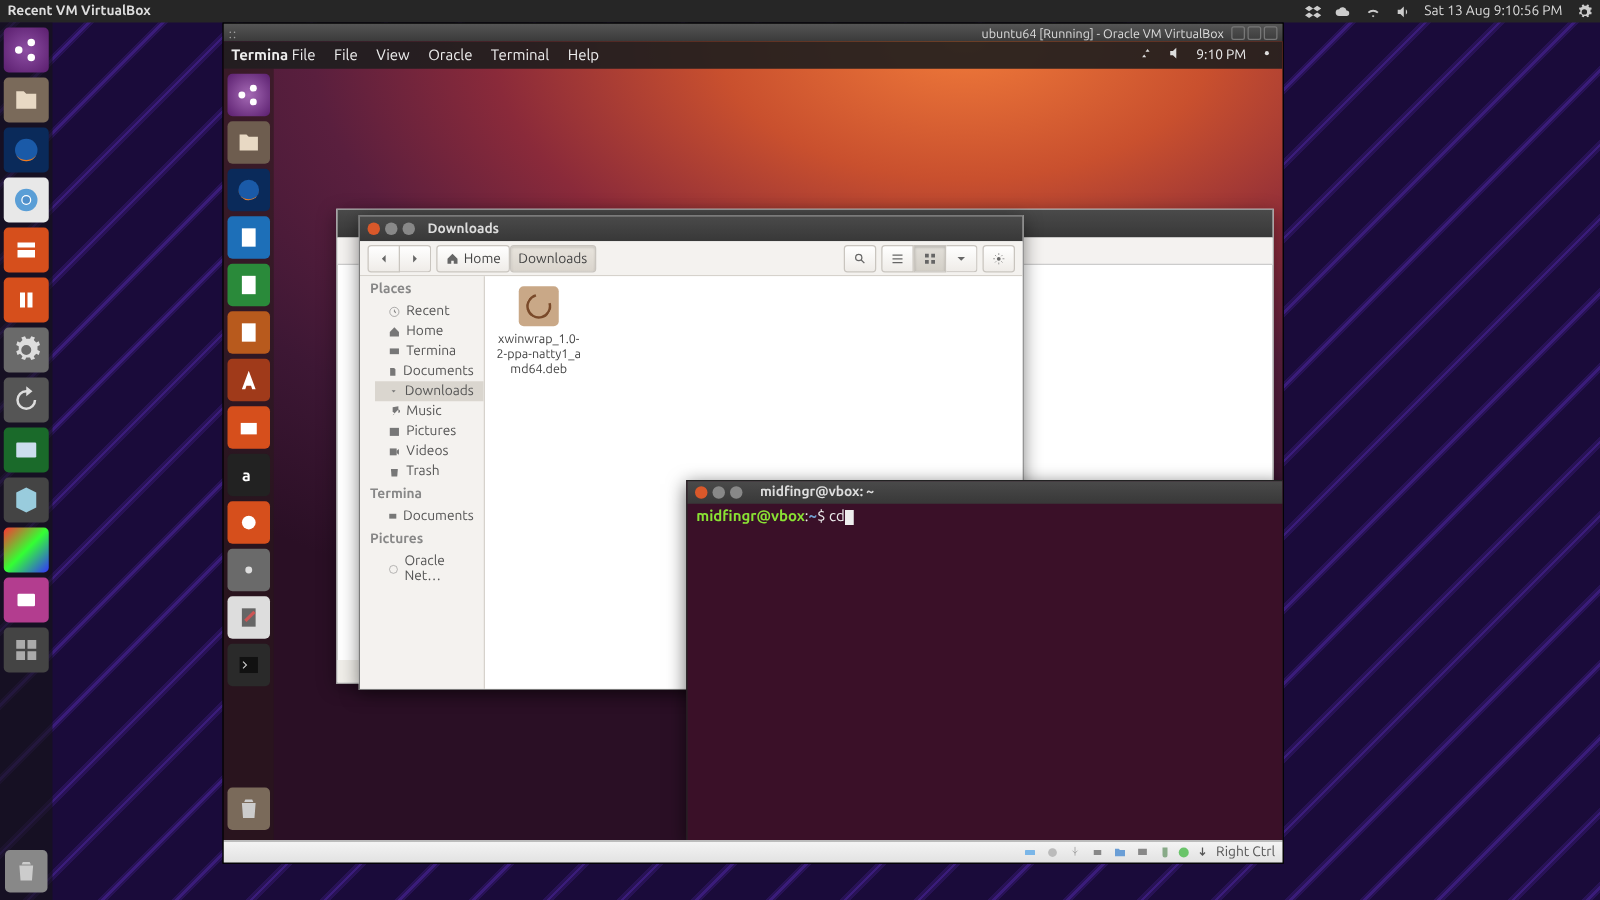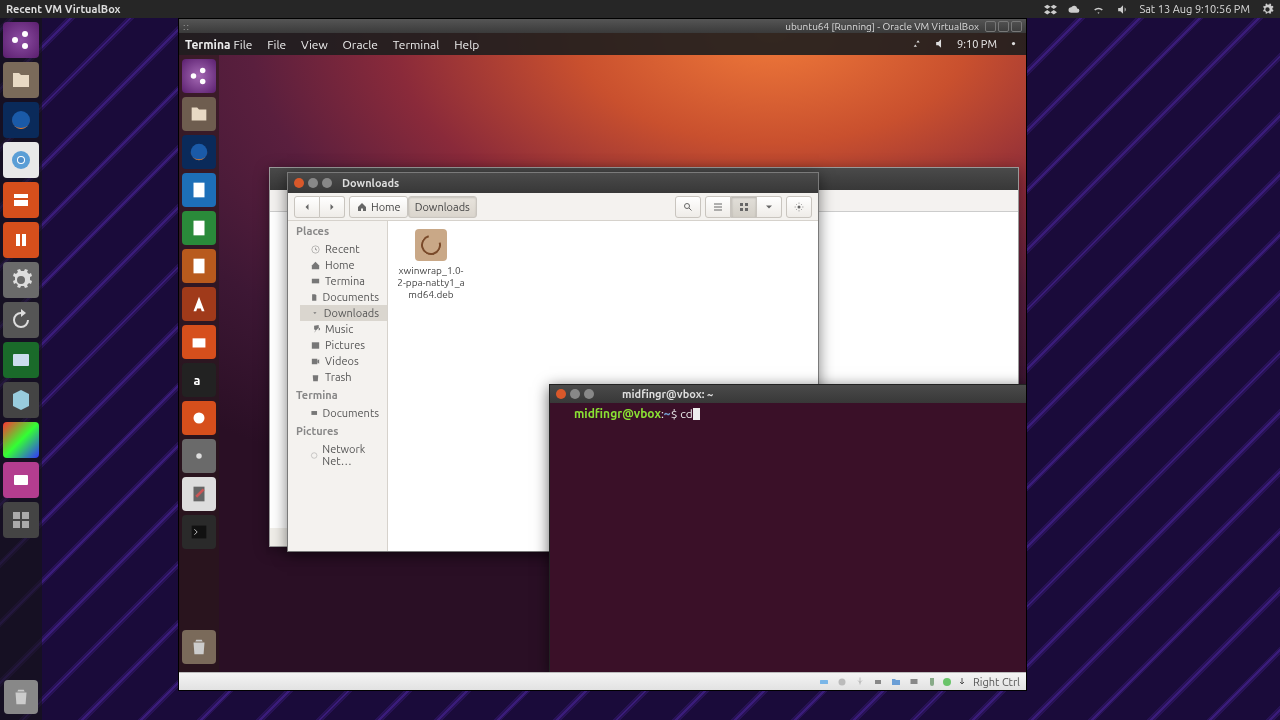--- a/index.html
+++ b/index.html
@@ -109,21 +109,21 @@
 .files-sidebar .item svg{width:11px;height:11px;fill:#777;}
 .files-content{flex:1;background:#fff;padding:8px;}
 .file-icon{width:70px;text-align:center;font-size:10px;color:#444;}
 .file-icon .pkg{width:32px;height:32px;margin:0 auto 4px;background:#c9a887;border-radius:4px;display:flex;align-items:center;justify-content:center;}
 .file-icon .pkg::after{content:"";width:16px;height:16px;border:2px solid #7a4a2a;border-radius:50%;border-top-color:transparent;transform:rotate(30deg);}
 
 
 .term-window{ position:absolute; top:351px; left:370px; width:478px; height:290px; background:#3a1028; border:1px solid #222; box-shadow:0 3px 14px rgba(0,0,0,.6);}
 .term-title{height:18px;background:linear-gradient(#4a4a4a,#383838);display:flex;align-items:center;padding:0 6px;color:#ddd;font-size:11px;}
 .term-title .winbtn{width:10px;height:10px;border-radius:50%;margin-right:4px;}
-.term-body{padding:4px 24px;font-family:"Ubuntu Mono","Consolas",monospace;font-size:12px;color:#eee;}
+.term-body{padding:4px 7px;font-family:"Ubuntu Mono","Consolas",monospace;font-size:12px;color:#eee;}
 .term-body .user{color:#8ae234;font-weight:bold;}
 .term-body .path{color:#729fcf;font-weight:bold;}
 .term-body .cursor{display:inline-block;width:7px;height:12px;background:#eee;vertical-align:text-bottom;}
 
 
 .vm-status{position:absolute;bottom:0;left:0;right:0;height:18px;background:linear-gradient(#f4f4f4,#e2e2e2);border-top:1px solid #bbb;display:flex;align-items:center;justify-content:flex-end;padding:0 6px;gap:4px;font-size:11px;color:#555;}
 .vm-status .sicon{width:14px;height:14px;display:inline-flex;align-items:center;justify-content:center;}
 .vm-status .sicon svg{width:12px;height:12px;fill:#5a8a3a;}
 .vm-status .led{width:8px;height:8px;border-radius:50%;background:#6ac46a;display:inline-block;}
 .vm-status .key{display:flex;align-items:center;gap:4px;}
@@ -501,38 +501,38 @@
                 <rect x="4" y="5" width="16" height="11"></rect>
                 <path d="M9 19h6"></path>
               </svg>
               <span>Documents</span>
             </div>
           <div class="section">Pictures</div>
           <div class="item">
               <svg viewBox="0 0 24 24">
                 <circle cx="12" cy="12" r="8" fill="none" stroke="#777"></circle>
               </svg>
-              <span>Network Net…</span>
+              <span>Oracle Net…</span>
             </div>
         </div>
         <div class="files-content">
           <div class="file-icon">
             <div class="pkg"></div>
             <div style="word-break:break-all;line-height:1.2">xwinwrap_1.0-2-ppa-natty1_amd64.deb</div>
           </div>
         </div>
       </div>
     </div>
 
     <div class="term-window">
       <div class="term-title">
         <span class="winbtn wbt-close"></span>
         <span class="winbtn wbt-min"></span>
         <span class="winbtn wbt-max"></span>
-        <span style="margin-left:24px;font-weight:bold">midfingr@vbox: ~</span>
+        <span style="margin-left:10px;font-weight:bold">midfingr@vbox: ~</span>
       </div>
       <div class="term-body">
         <span class="user">midfingr@vbox</span><span style="color:#eee">:</span><span class="path">~</span><span style="color:#eee">$ </span><span>cd</span><span class="cursor"></span>
       </div>
     </div>
 
   </div>
 
   <div class="vm-status">
     <span class="sicon">

